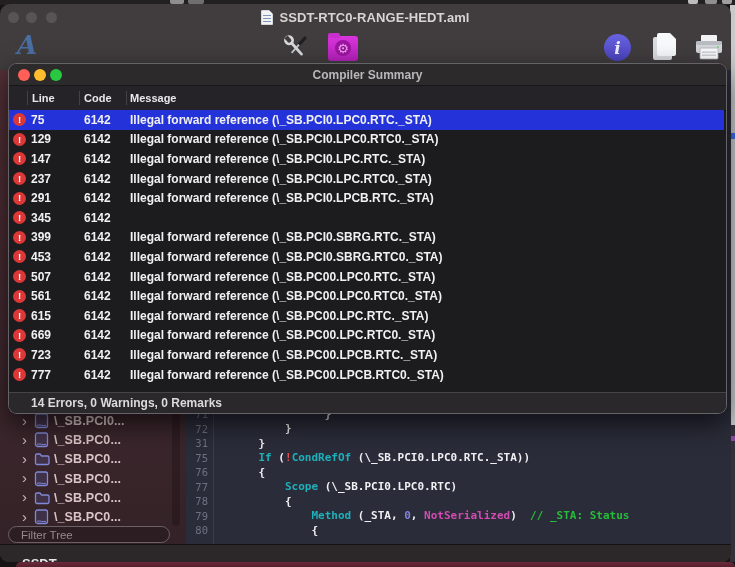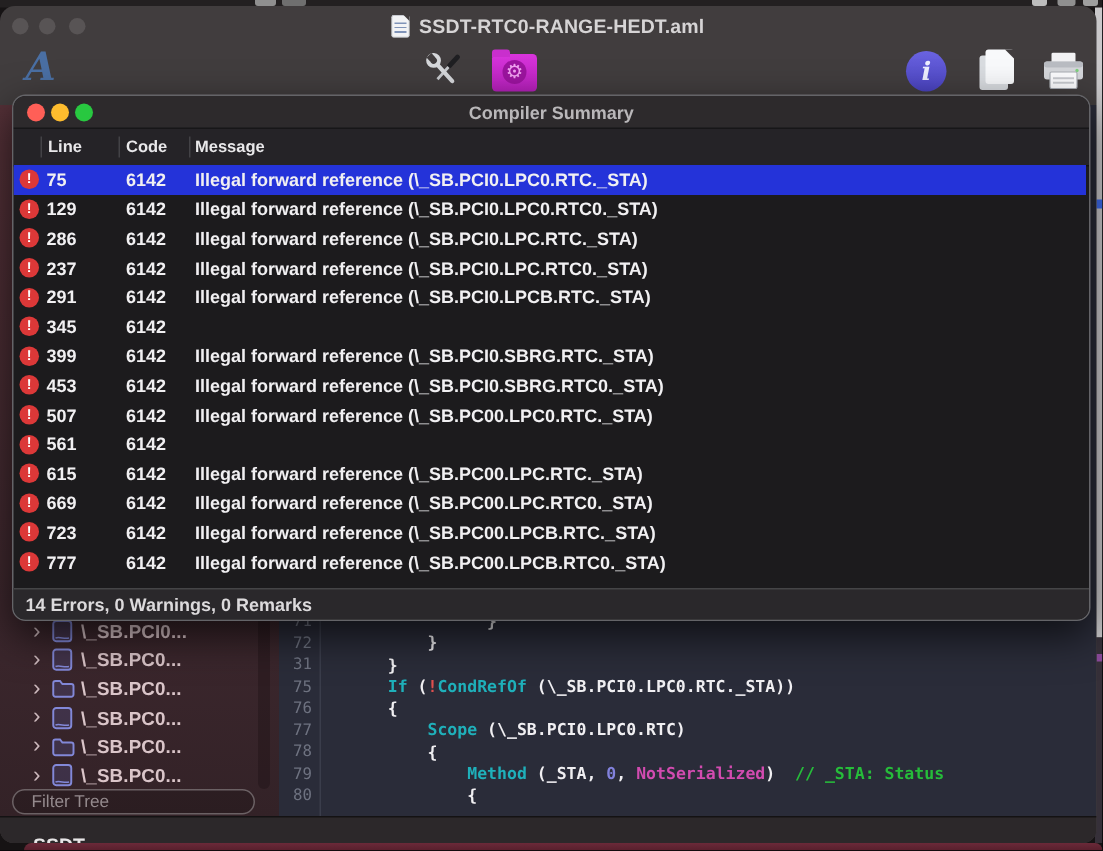--- a/index.html
+++ b/index.html
@@ -101,21 +101,21 @@
   .summary-row.selected{background:#2433d9;}
   .cell-icon{width:18px;flex:none;display:flex;justify-content:flex-start;padding-left:4px;box-sizing:border-box;}
   .err-badge{width:13px;height:13px;border-radius:50%;background:#dc3838;color:#fff;display:flex;
              align-items:center;justify-content:center;font-size:9.5px;font-weight:700;line-height:1;}
   .cell-line{width:53px;padding-left:4px;box-sizing:border-box;flex:none;}
   .cell-code{width:46px;padding-left:4px;box-sizing:border-box;flex:none;}
   .cell-msg{flex:1;padding-left:4px;white-space:nowrap;overflow:hidden;}
 
   .panel-footer{position:absolute;left:0;right:0;bottom:0;height:20px;background:#2a282b;
                 border-top:1px solid #454547;display:flex;align-items:center;}
-  .footer-text{margin-left:8px;color:#dcdadc;font-size:12px;font-weight:600;}
+  .footer-text{margin-left:22px;color:#dcdadc;font-size:12px;font-weight:600;}
 </style>
 </head>
 <body>
 
 <div class="screen">
 
   <div class="top-strip">
     <div class="sliver" style="left:170px;width:14px;background:#8f8f8f"></div>
     <div class="sliver" style="left:188px;width:16px;background:#6f6f6f"></div>
     <div class="sliver" style="left:688px;width:10px;background:#bdbdbd"></div>
@@ -330,21 +330,21 @@
             <span class="err-badge">!</span>
           </span>
           <span class="cell-line">129</span>
           <span class="cell-code">6142</span>
           <span class="cell-msg">Illegal forward reference (\_SB.PCI0.LPC0.RTC0._STA)</span>
         </div>
         <div class="summary-row">
           <span class="cell-icon">
             <span class="err-badge">!</span>
           </span>
-          <span class="cell-line">286</span>
+          <span class="cell-line">147</span>
           <span class="cell-code">6142</span>
           <span class="cell-msg">Illegal forward reference (\_SB.PCI0.LPC.RTC._STA)</span>
         </div>
         <div class="summary-row">
           <span class="cell-icon">
             <span class="err-badge">!</span>
           </span>
           <span class="cell-line">237</span>
           <span class="cell-code">6142</span>
           <span class="cell-msg">Illegal forward reference (\_SB.PCI0.LPC.RTC0._STA)</span>
@@ -387,20 +387,21 @@
           <span class="cell-line">507</span>
           <span class="cell-code">6142</span>
           <span class="cell-msg">Illegal forward reference (\_SB.PC00.LPC0.RTC._STA)</span>
         </div>
         <div class="summary-row">
           <span class="cell-icon">
             <span class="err-badge">!</span>
           </span>
           <span class="cell-line">561</span>
           <span class="cell-code">6142</span>
+          <span class="cell-msg">Illegal forward reference (\_SB.PC00.LPC0.RTC0._STA)</span>
         </div>
         <div class="summary-row">
           <span class="cell-icon">
             <span class="err-badge">!</span>
           </span>
           <span class="cell-line">615</span>
           <span class="cell-code">6142</span>
           <span class="cell-msg">Illegal forward reference (\_SB.PC00.LPC.RTC._STA)</span>
         </div>
         <div class="summary-row">

